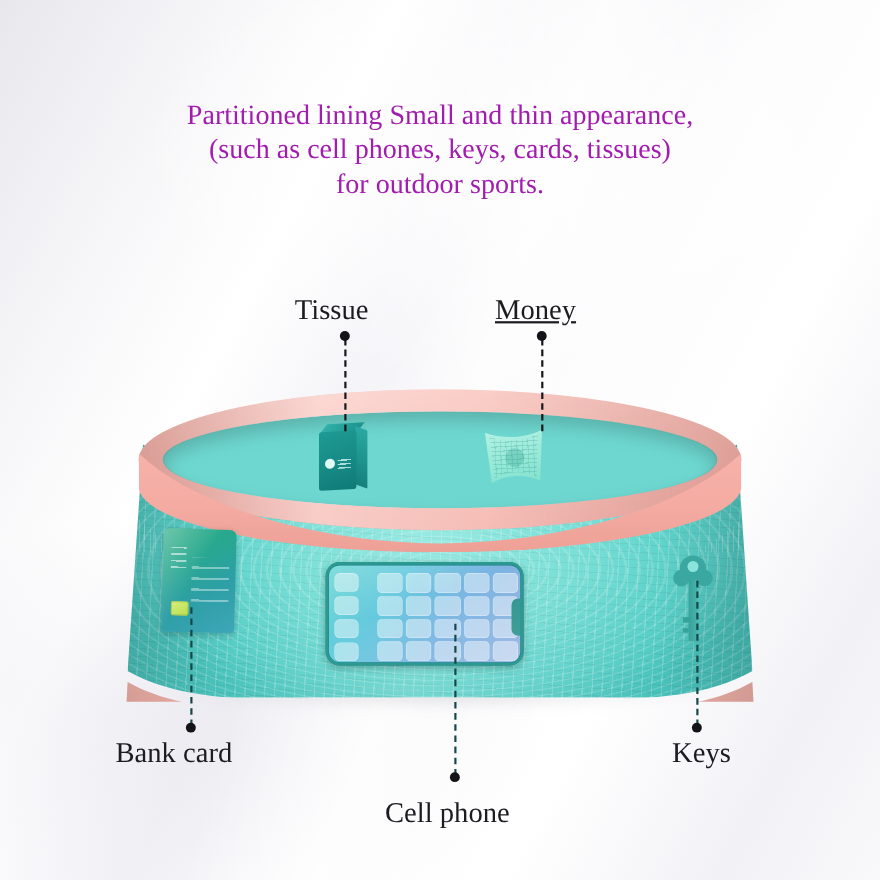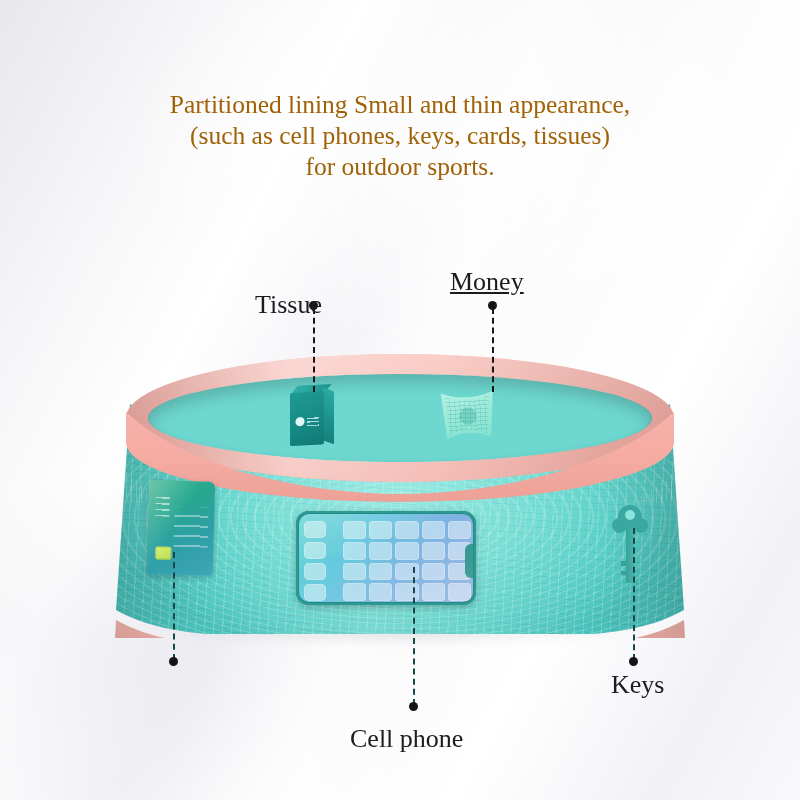--- a/index.html
+++ b/index.html
@@ -33,27 +33,27 @@
   }
 
   
   .headline{
     position:absolute;left:0;right:0;top:18px;text-align:center;
     font-size:47px;font-weight:bold;color:#0d0d10;letter-spacing:0.2px;
     text-shadow:0 1px 1px rgba(255,255,255,0.8);
   }
   .subcopy{
     position:absolute;left:0;right:0;top:89px;text-align:center;
-    font-size:25.5px;line-height:31px;color:#a16207;
+    font-size:25.5px;line-height:31px;color:#a21caf;
   }
   .subcopy div{white-space:nowrap;}
 
   
   .lbl{position:absolute;font-size:26px;color:#1b1b20;white-space:nowrap;}
-  .lbl-tissue{left:255px;top:267px;margin-top:23px;}
+  .lbl-tissue{left:268px;top:267px;}
   .lbl-money{left:450px;top:267px;text-decoration:underline;}
   .lbl-bank{left:105px;top:670px;}
   .lbl-cell{left:350px;top:724px;}
   .lbl-keys{left:611px;top:670px;}
 
   .dot{position:absolute;width:9px;height:9px;border-radius:50%;background:#141418;}
 
   .dline{position:absolute;width:0;border-left:2.4px dashed #17171b;}
   .dline.light{border-left-color:#16484a;}
 
@@ -350,16 +350,17 @@
   <div class="dot" style="left:169px;top:657px;"></div>
 
   <div class="dline light" style="left:413px;top:567px;height:138px;"></div>
   <div class="dot" style="left:409px;top:702px;"></div>
 
   <div class="dline light" style="left:633px;top:528px;height:132px;"></div>
   <div class="dot" style="left:629px;top:657px;"></div>
 
   <div class="lbl lbl-tissue">Tissue</div>
   <div class="lbl lbl-money">Money</div>
+  <div class="lbl lbl-bank">Bank card</div>
   <div class="lbl lbl-cell">Cell phone</div>
   <div class="lbl lbl-keys">Keys</div>
 
 </div>
 
 </body></html>

